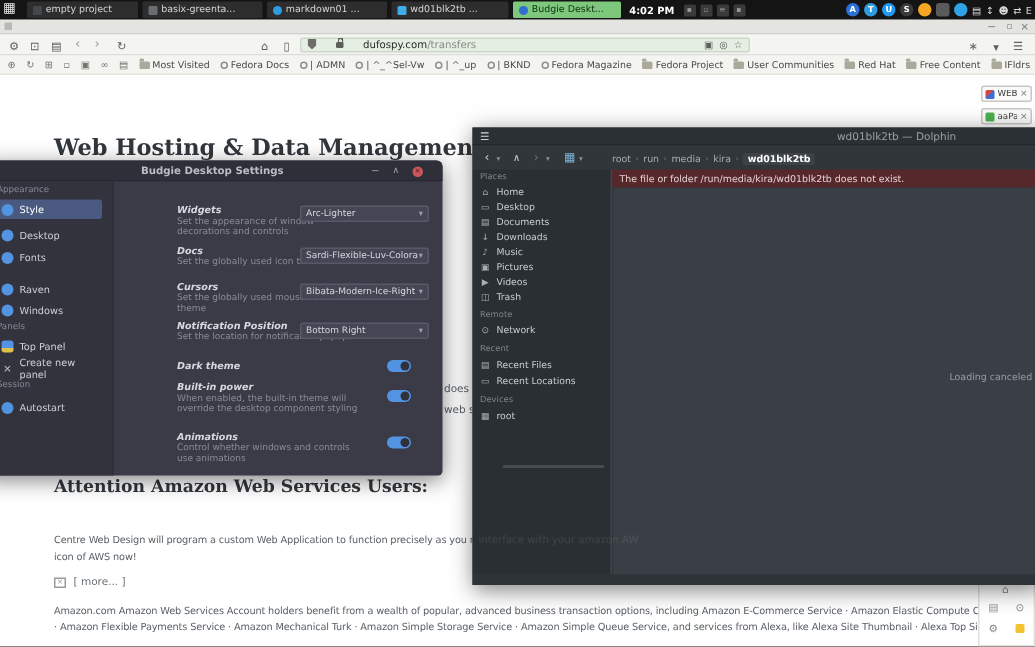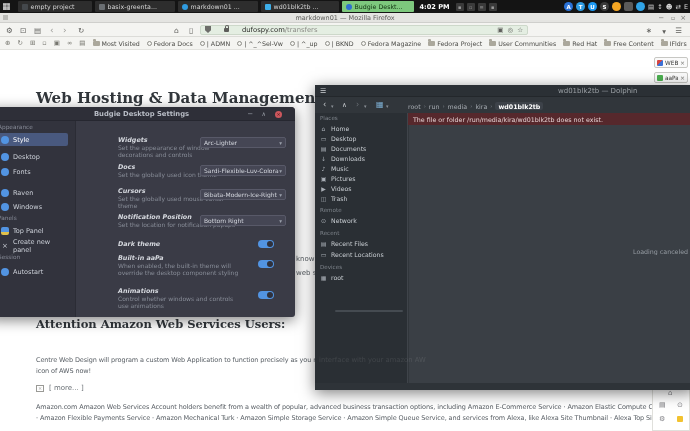--- a/index.html
+++ b/index.html
@@ -23,21 +23,21 @@
     display:flex;align-items:center;justify-content:center;}
   .st-ic{color:#d8d8d8;font-size:6.5px;}
 
   
   .ff-titlebar{position:absolute;left:0;top:13px;width:690px;height:10px;background:#e4e4e1;
     border-bottom:1px solid #cfcfcc;box-sizing:border-box;}
   .ff-title{position:absolute;left:0;right:0;top:1px;text-align:center;font-size:6.5px;color:#5b5b58;}
   .ff-navbar{position:absolute;left:0;top:23px;width:690px;height:14px;background:#f4f4f1;
     border-bottom:1px solid #dcdcd8;box-sizing:border-box;}
   .nav-ic{color:#5f5f5c;font-size:7.5px;}
-  .urlbar{position:absolute;left:200px;top:2px;width:328px;height:10px;background:#e4eee2;
+  .urlbar{position:absolute;left:200px;top:2px;width:300px;height:10px;background:#e4eee2;
     border:1px solid #cdd8ca;border-radius:2px;display:flex;gap:13px;
     padding:0 4px;box-sizing:border-box;}
   .url-shield{width:6px;height:7px;background:#6d6d6a;clip-path:polygon(0 0,100% 0,100% 60%,50% 100%,0 60%);}
   .url-lock{width:5px;height:4px;background:#5d5d5a;border-radius:1px;position:relative;margin-top:2px;}
   .url-lock::before{content:"";position:absolute;left:0.5px;top:-3px;width:2.5px;height:3px;
     border:1px solid #5d5d5a;border-bottom:none;border-radius:2px 2px 0 0;}
   .url-text{font-size:6.8px;color:#2b2b28;white-space:nowrap;}
   .url-text .path{color:#8b8b86;}
   .ff-bmbar{position:absolute;left:0;top:37px;width:690px;height:13px;background:#f4f4f1;
     border-bottom:1px solid #e3e3df;box-sizing:border-box;display:flex;align-items:center;
@@ -123,21 +123,20 @@
   .dp-ghost{position:absolute;left:4px;top:271px;color:rgba(255,255,255,0.10);font-size:6.8px;white-space:nowrap;z-index:3;}
   .dp-scrollline{position:absolute;left:20px;top:197px;width:68px;height:2px;background:#454b51;border-radius:1px;}
 </style>
 </head>
 <body>
 
 <div class="screen">
 
   <div class="ff-titlebar">
     <span class="abs" style="left:3px;top:2px;width:5px;height:5px;background:#b9b9b5;"></span>
-    <div class="ff-title">markdown01 — Mozilla Firefox</div>
     <span class="abs" style="right:26px;top:1px;color:#777773;font-size:7px;">−</span>
     <span class="abs" style="right:15px;top:1px;color:#777773;font-size:6px;">▫</span>
     <span class="abs" style="right:4px;top:1px;color:#777773;font-size:7px;">×</span>
   </div>
 
   <div class="ff-navbar">
     <span class="nav-ic abs" style="left:6px;top:3px;">⚙</span>
     <span class="nav-ic abs" style="left:20px;top:3px;">⊡</span>
     <span class="nav-ic abs" style="left:34px;top:3px;">▤</span>
     <span class="nav-ic abs" style="left:50px;top:2px;font-size:9px;color:#9a9a96;">‹</span>
@@ -216,21 +215,21 @@
         <span>Free Content</span>
       </span>
     <span class="bm-item">
         <span class="mini-folder"></span>
         <span>IFldrs</span>
       </span>
 
   </div>
 
   <div class="pg-h2 abs" style="left:36px;top:89px;">Web Hosting &amp; Data Management</div>
-  <div class="pg-frag abs" style="left:296px;top:255px;width:19px;">know</div>
+  <div class="pg-frag abs" style="left:296px;top:255px;width:19px;">does</div>
   <div class="pg-frag abs" style="left:296px;top:269px;width:19px;">web sit</div>
   <div class="pg-h3 abs" style="left:36px;top:317px;">Attention Amazon Web Services Users:</div>
   <div class="pg-p abs" style="left:36px;top:356px;">Centre Web Design will program a custom Web Application to function precisely as you need to interface with your Amazon AW</div>
   <div class="pg-p abs" style="left:36px;top:367px;">icon of AWS now!</div>
   <div class="abs" style="left:36px;top:384px;display:flex;align-items:center;gap:5px;">
     <span class="broken-img">×</span>
     <span style="font-size:7px;color:#6b7176;text-align:center;">[ more... ]</span>
   </div>
   <div class="pg-p abs" style="left:36px;top:403px;">Amazon.com Amazon Web Services Account holders benefit from a wealth of popular, advanced business transaction options, including Amazon E-Commerce Service · Amazon Elastic Compute Cloud</div>
   <div class="pg-p abs" style="left:36px;top:414px;">· Amazon Flexible Payments Service · Amazon Mechanical Turk · Amazon Simple Storage Service · Amazon Simple Queue Service, and services from Alexa, like Alexa Site Thumbnail · Alexa Top Sites ·</div>
@@ -324,21 +323,21 @@
     <div class="bg-label" style="left:130px;top:106px;">Notification Position</div>
     <div class="bg-desc" style="left:130px;top:114px;">Set the location for notification popups</div>
     <div class="bg-dd" style="left:212px;top:108px;">
         <span>Bottom Right</span>
         <span class="car">▾</span>
       </div>
 
     <div class="bg-label" style="left:130px;top:133px;">Dark theme</div>
     <div class="toggle" style="left:270px;top:133px;"></div>
 
-    <div class="bg-label" style="left:130px;top:147px;">Built-in aaPa</div>
+    <div class="bg-label" style="left:130px;top:147px;">Built-in power</div>
     <div class="bg-desc" style="left:130px;top:155px;">When enabled, the built-in theme will override the desktop component styling</div>
     <div class="toggle" style="left:270px;top:153px;"></div>
 
     <div class="bg-label" style="left:130px;top:180px;">Animations</div>
     <div class="bg-desc" style="left:130px;top:188px;">Control whether windows and controls use animations</div>
     <div class="toggle" style="left:270px;top:184px;"></div>
   </div>
 
   <div class="dolphin">
     <div class="dp-titlebar">

